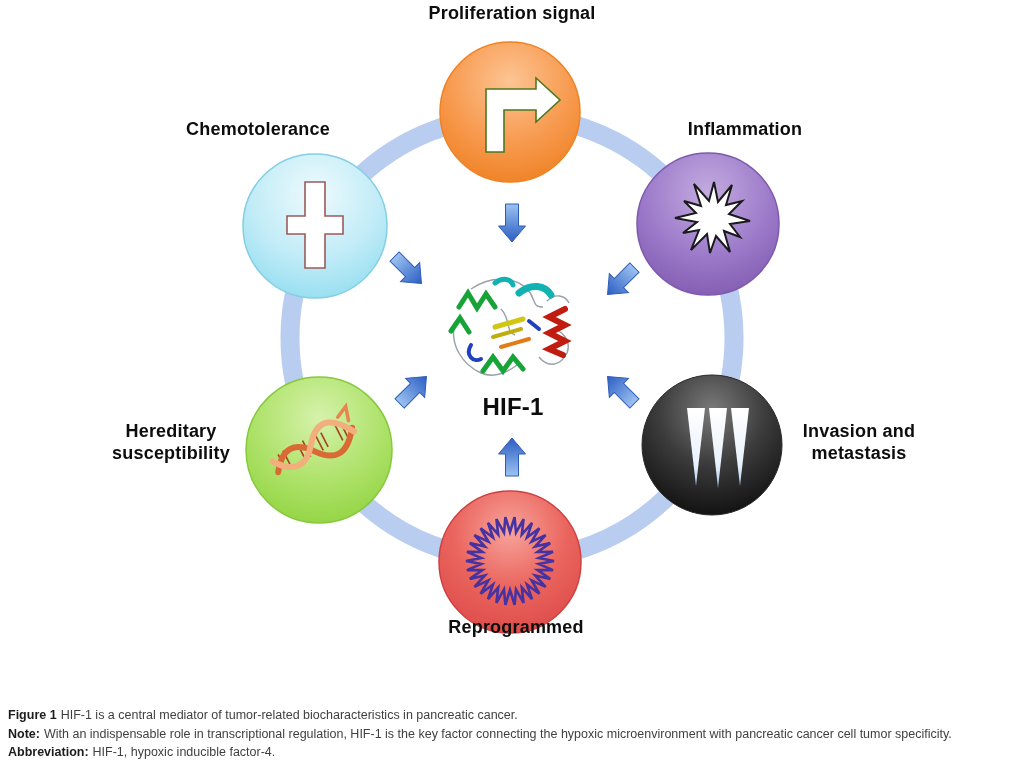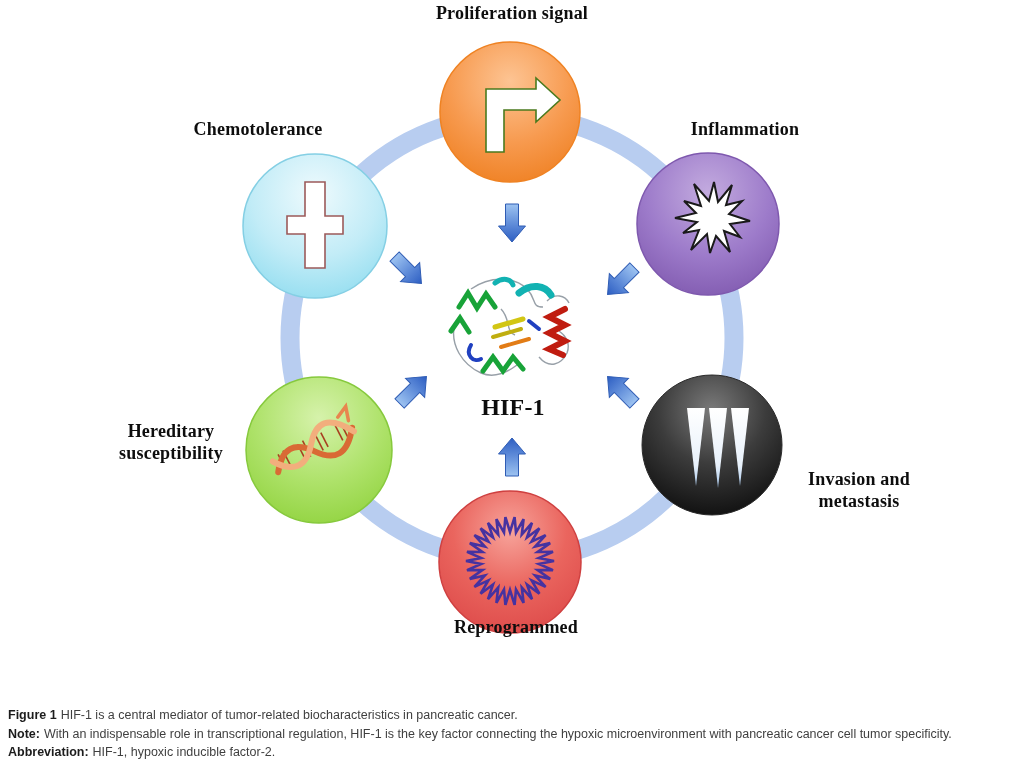--- a/index.html
+++ b/index.html
@@ -1,20 +1,20 @@
 <!DOCTYPE html>
 <html><head>
 <meta charset="utf-8">
 <style>
   html,body{margin:0;padding:0;background:#ffffff;}
   #stage{position:relative;width:1024px;height:771px;background:#ffffff;overflow:hidden;
          font-family:"Liberation Sans",sans-serif;}
   #diagram-svg{position:absolute;left:0;top:0;}
   .label{position:absolute;width:300px;text-align:center;font-weight:bold;
-         font-size:18px;line-height:22px;color:#0d0d0d;letter-spacing:0.2px;font-family:Liberation Serif, serif;}
+         font-size:18px;line-height:22px;color:#0d0d0d;letter-spacing:0.2px;}
   .label.center-label{font-size:24px;}
   #caption{position:absolute;left:8px;top:706px;width:1010px;font-size:12.5px;
            line-height:18.6px;color:#3f3f3f;}
   .cap-prefix{font-weight:bold;color:#1c1c1c;margin-right:4px;margin-top:36px;}
 </style>
 </head>
 <body>
 
 <div id="stage">
 
@@ -133,34 +133,34 @@
     <use href="#blockArrow" transform="translate(512,457) rotate(180)"></use>
   </svg>
 
   <div class="label" style="left:362px;top:2px;">Proliferation signal</div>
   <div class="label" style="left:108px;top:118px;">Chemotolerance</div>
   <div class="label" style="left:595px;top:118px;">Inflammation</div>
   <div class="label" style="left:21px;top:420px;">
     <div>Hereditary</div>
     <div>susceptibility</div>
   </div>
-  <div class="label" style="left:709px;top:420px;margin-top:48px;">
+  <div class="label" style="left:709px;top:420px;">
     <div>Invasion and</div>
     <div>metastasis</div>
   </div>
   <div class="label" style="left:366px;top:616px;">
     <div>Reprogrammed</div>
   </div>
   <div class="label center-label" style="left:363px;top:396px;">HIF-1</div>
 
   <div id="caption">
     <div>
       <span class="cap-prefix">Figure 1</span><span>HIF-1 is a central mediator of tumor-related biocharacteristics in pancreatic cancer.</span>
     </div>
     <div>
       <span class="cap-prefix">Note:</span><span>With an indispensable role in transcriptional regulation, HIF-1 is the key factor connecting the hypoxic microenvironment with pancreatic cancer cell tumor specificity.</span>
     </div>
     <div>
-      <span class="cap-prefix">Abbreviation:</span><span>HIF-1, hypoxic inducible factor-2.</span>
+      <span class="cap-prefix">Abbreviation:</span><span>HIF-1, hypoxic inducible factor-4.</span>
     </div>
   </div>
 
 </div>
 
 </body></html>

